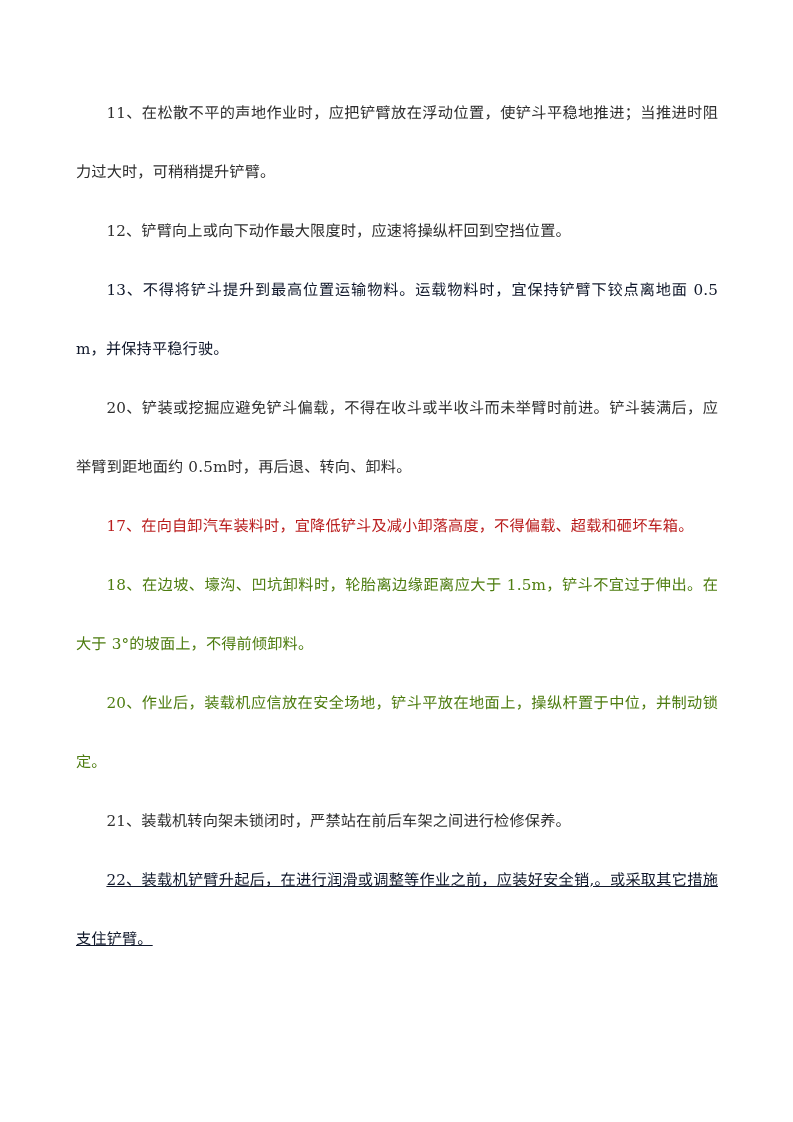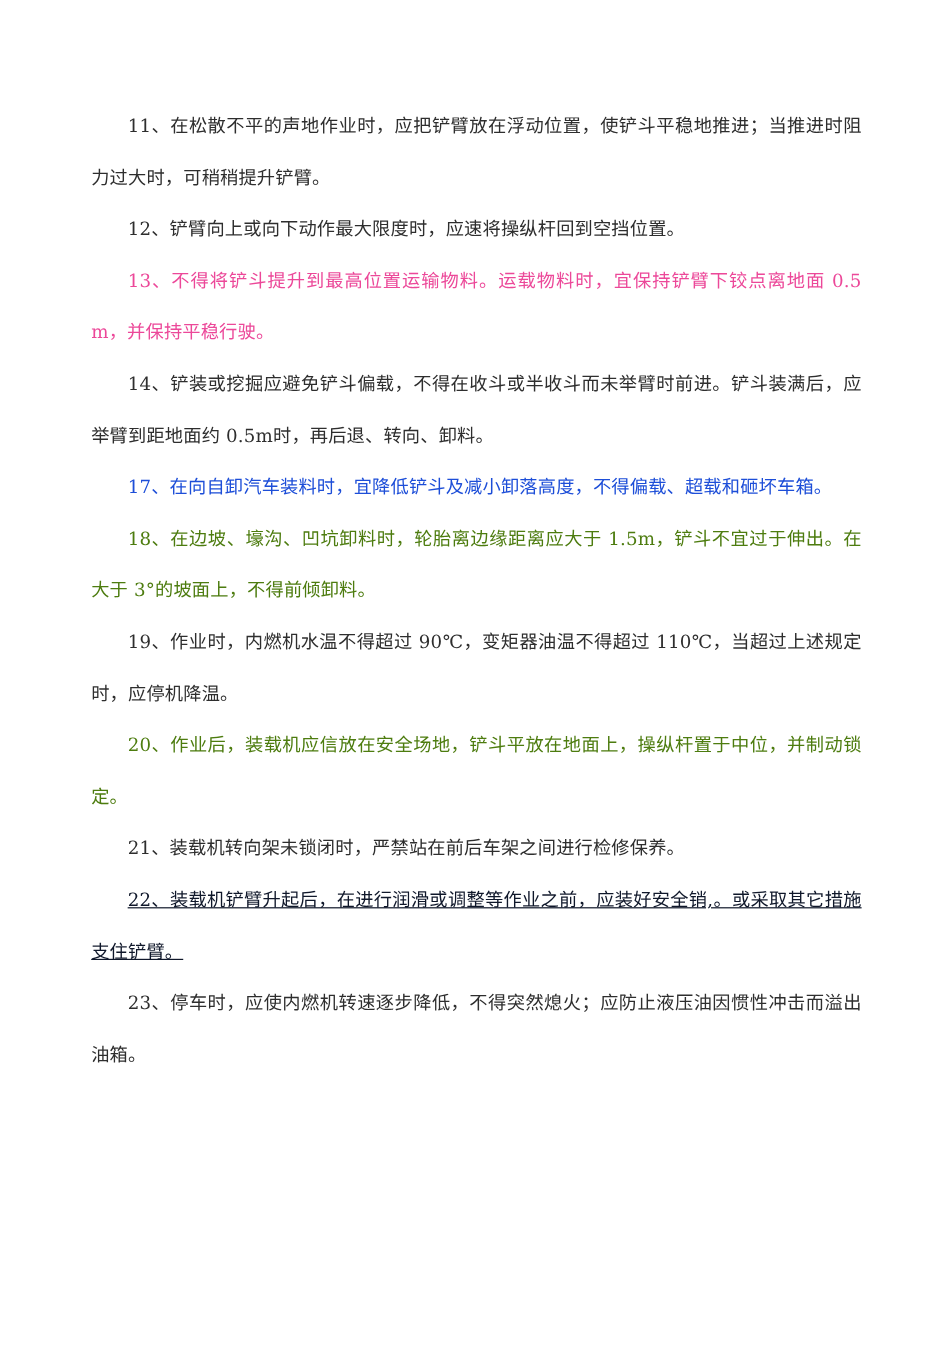--- a/index.html
+++ b/index.html
@@ -22,21 +22,21 @@
   .page-body {
     position: absolute;
     left: 76px;
     top: 84px;
     width: 642px;
   }
   .para {
     margin: 0 0 0 0;
     padding: 0;
     font-size: 15.2px;
-    line-height: 43px;
+    line-height: 59px;
     color: #2e2e2e;
     text-align: justify;
     text-justify: inter-character;
     text-indent: 2em;
     letter-spacing: 0.15px;
     word-break: break-all;
     font-family: "DejaVu Serif", "Liberation Serif", serif;
     -webkit-font-smoothing: antialiased;
   }
   
@@ -48,24 +48,22 @@
   }
 </style>
 </head>
 <body>
 
 <div class="page" style="background: rgb(255, 255, 255);">
   <div class="page-body">
 
     <p class="para" style="color: rgb(46, 46, 46);">11、在松散不平的声地作业时，应把铲臂放在浮动位置，使铲斗平稳地推进；当推进时阻力过大时，可稍稍提升铲臂。</p>
     <p class="para single" style="color: rgb(46, 46, 46);">12、铲臂向上或向下动作最大限度时，应速将操纵杆回到空挡位置。</p>
-    <p class="para" style="color: #ec4899;">13、不得将铲斗提升到最高位置运输物料。运载物料时，宜保持铲臂下铰点离地面 0.5m，并保持平稳行驶。</p>
-    <p class="para" style="color: rgb(46, 46, 46);">14、铲装或挖掘应避免铲斗偏载，不得在收斗或半收斗而未举臂时前进。铲斗装满后，应举臂到距地面约 0.5m时，再后退、转向、卸料。</p>
-    <p class="para single" style="color: #1d4ed8;">17、在向自卸汽车装料时，宜降低铲斗及减小卸落高度，不得偏载、超载和砸坏车箱。</p>
+    <p class="para" style="color: #0f172a;">13、不得将铲斗提升到最高位置运输物料。运载物料时，宜保持铲臂下铰点离地面 0.5m，并保持平稳行驶。</p>
+    <p class="para" style="color: rgb(46, 46, 46);">20、铲装或挖掘应避免铲斗偏载，不得在收斗或半收斗而未举臂时前进。铲斗装满后，应举臂到距地面约 0.5m时，再后退、转向、卸料。</p>
+    <p class="para single" style="color: #b91c1c;">17、在向自卸汽车装料时，宜降低铲斗及减小卸落高度，不得偏载、超载和砸坏车箱。</p>
     <p class="para" style="color: #4d7c0f;">18、在边坡、壕沟、凹坑卸料时，轮胎离边缘距离应大于 1.5m，铲斗不宜过于伸出。在大于 3°的坡面上，不得前倾卸料。</p>
-    <p class="para" style="color: rgb(46, 46, 46);">19、作业时，内燃机水温不得超过 90℃，变矩器油温不得超过 110℃，当超过上述规定时，应停机降温。</p>
     <p class="para" style="color: #4d7c0f;">20、作业后，装载机应信放在安全场地，铲斗平放在地面上，操纵杆置于中位，并制动锁定。</p>
     <p class="para single" style="color: rgb(46, 46, 46);">21、装载机转向架未锁闭时，严禁站在前后车架之间进行检修保养。</p>
     <p class="para" style="color: #0f172a; text-decoration: underline;">22、装载机铲臂升起后，在进行润滑或调整等作业之前，应装好安全销,。或采取其它措施支住铲臂。</p>
-    <p class="para" style="color: rgb(46, 46, 46);">23、停车时，应使内燃机转速逐步降低，不得突然熄火；应防止液压油因惯性冲击而溢出油箱。</p>
 
   </div>
 </div>
 
 </body></html>

